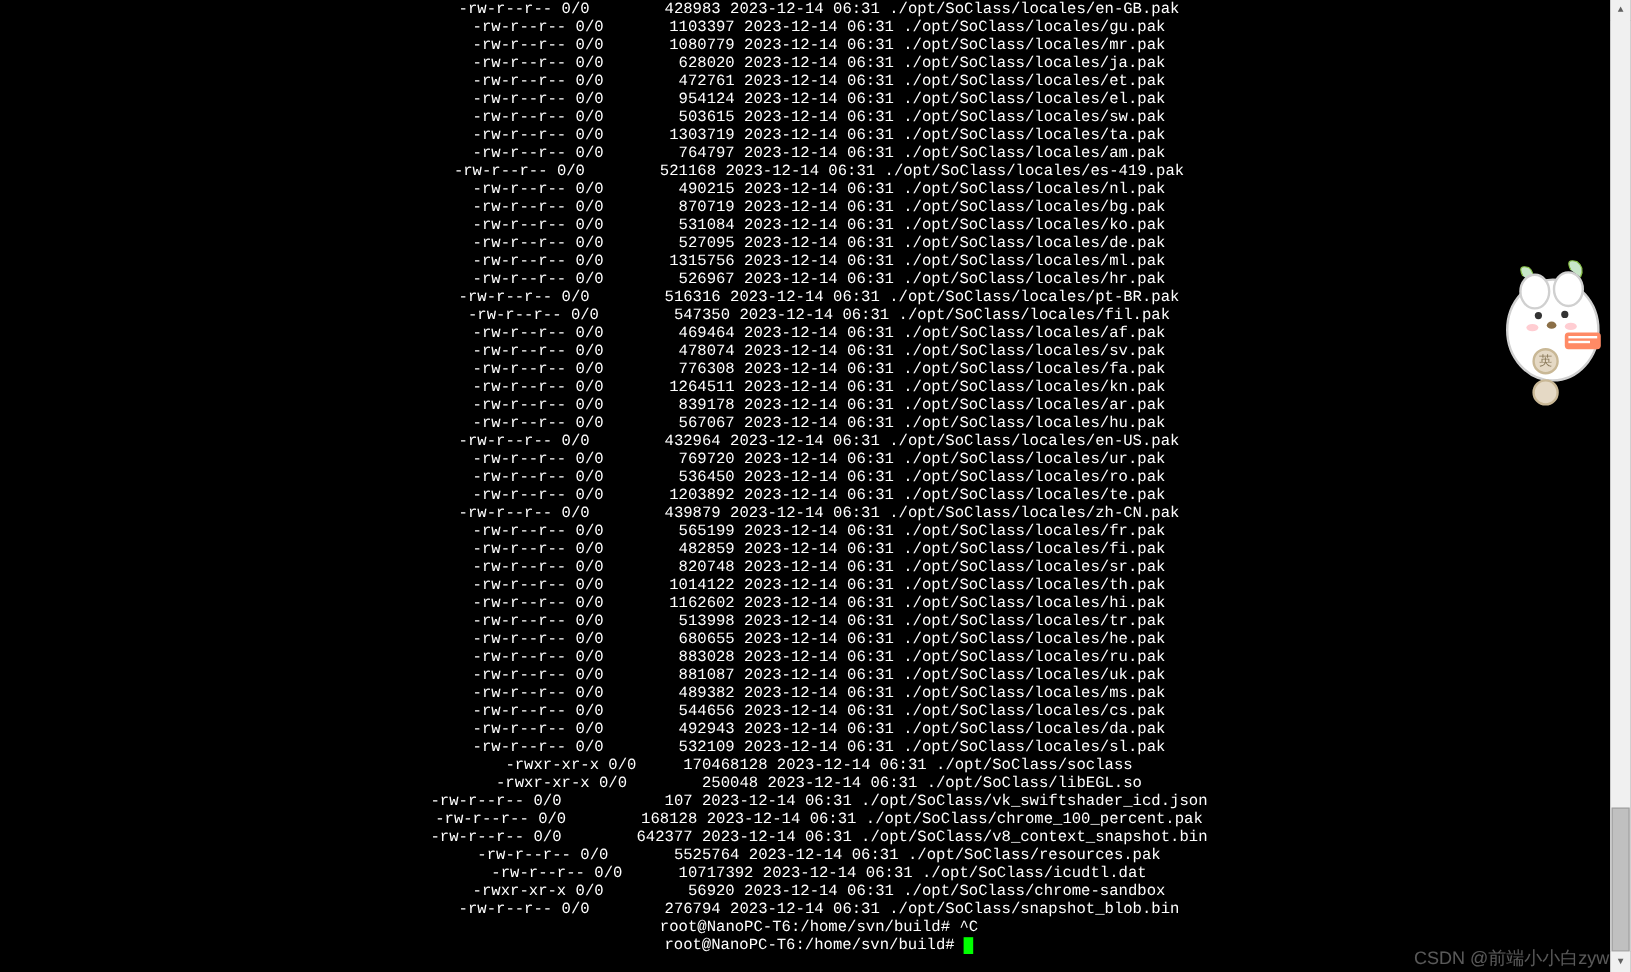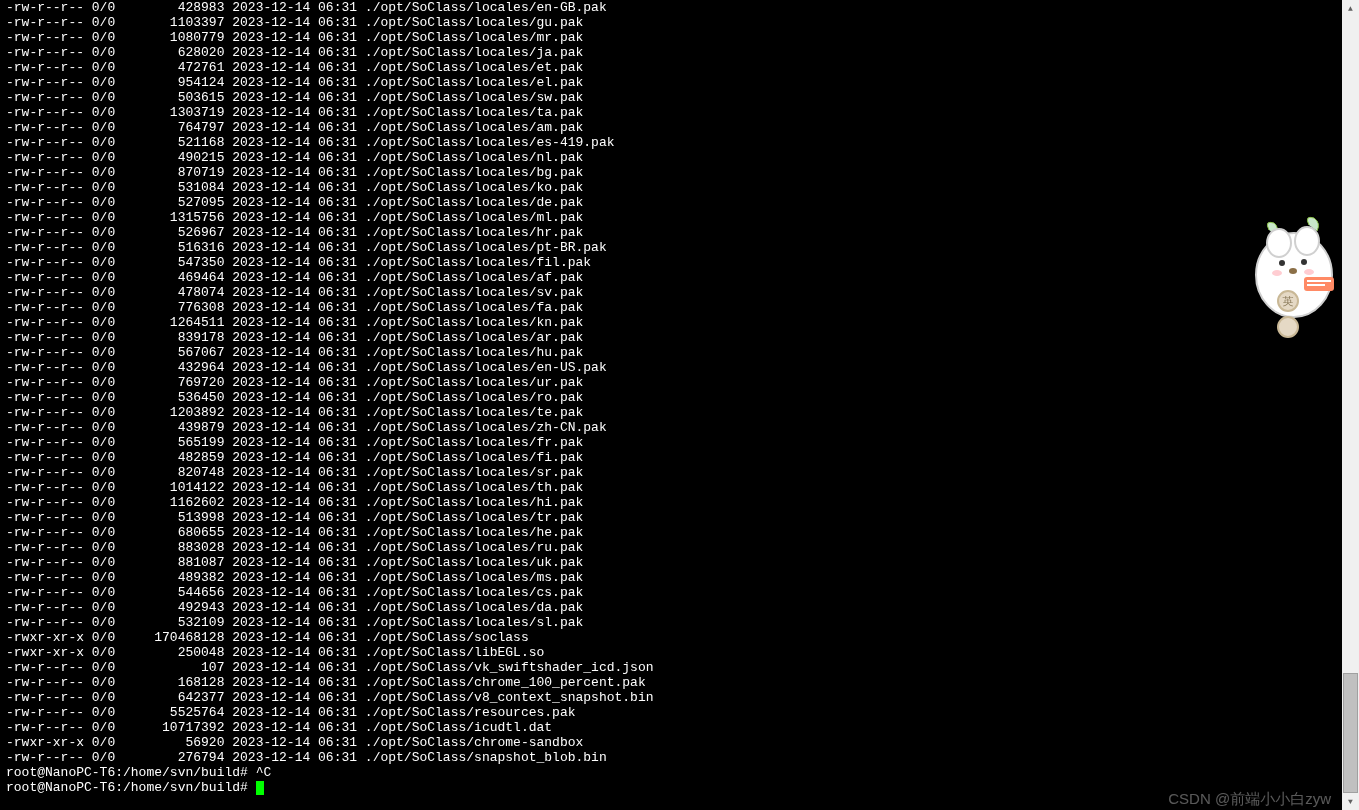--- a/index.html
+++ b/index.html
@@ -10,20 +10,21 @@
     font-size: 13px;
     line-height: 15px;
     overflow: hidden;
     width: 1359px;
     height: 810px;
     position: relative;
   }
   .terminal {
     padding-left: 6px;
     white-space: pre;
+    text-align: center;
   }
   .line { display: block; }
   .cursor {
     display: inline-block;
     width: 8px;
     height: 14px;
     background: #00ff00;
     vertical-align: text-bottom;
   }
   .scrollbar {
@@ -92,21 +93,21 @@
     right: 60px;
     top: 316px;
     width: 22px;
     height: 22px;
     border-radius: 50%;
     background: #e5d9c5;
     border: 2px solid #c9b896;
   }
   .watermark {
     position: absolute;
-    right: 28px;
+    right: 18px;
     bottom: 4px;
     color: rgba(255,255,255,0.35);
     font-family: sans-serif;
     font-size: 15px;
     pointer-events: none;
   }
 </style>
 </head>
 <body>
 

